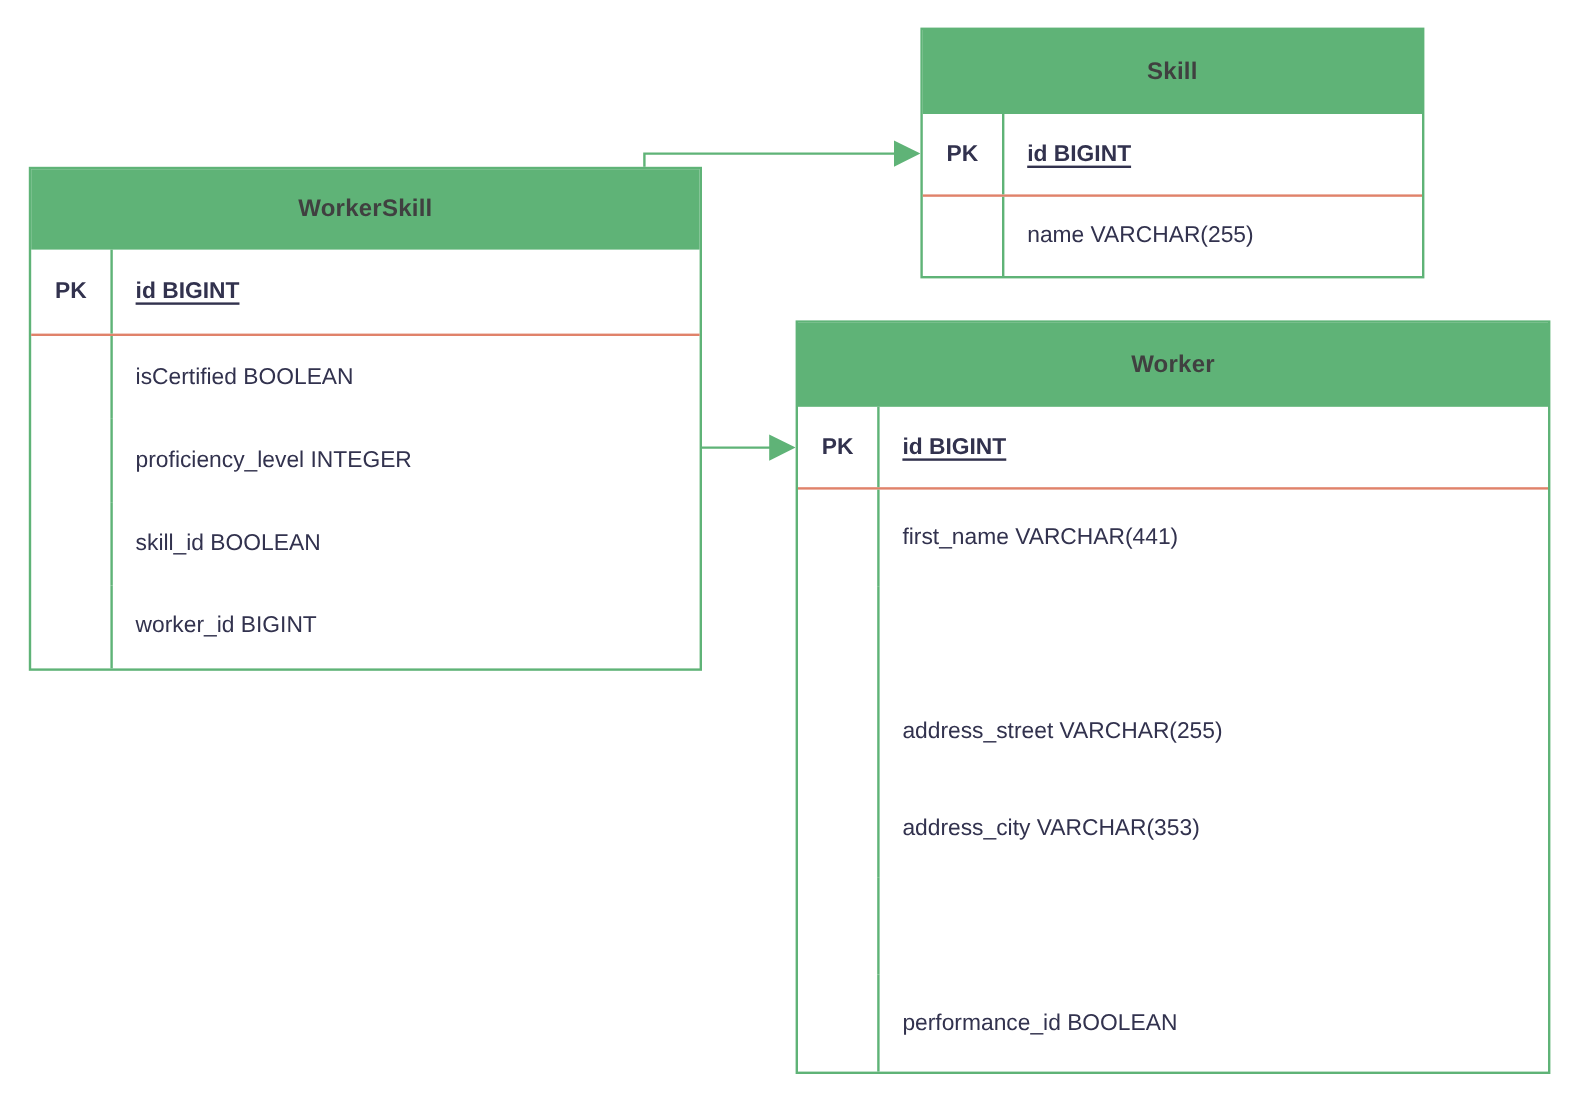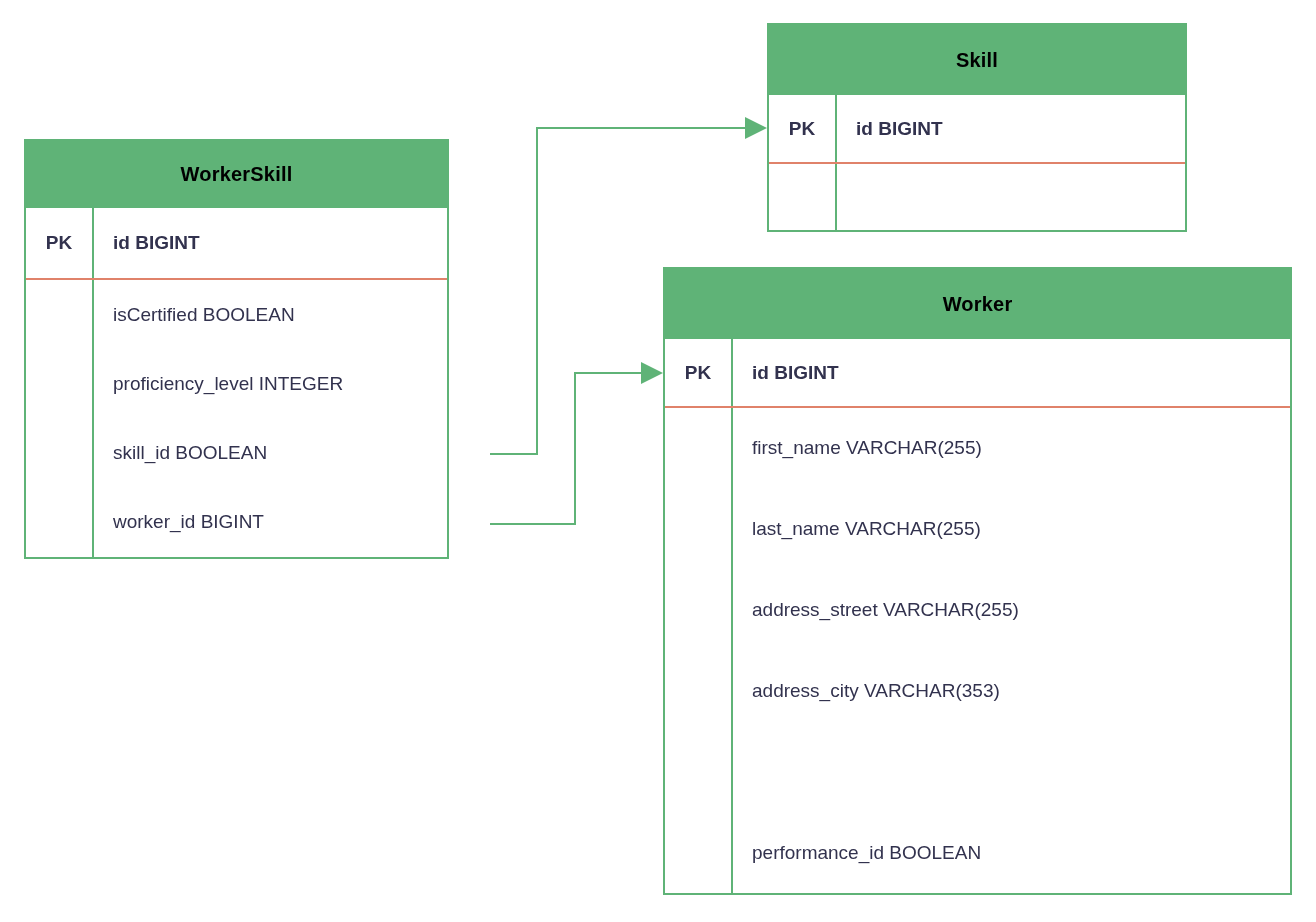--- a/index.html
+++ b/index.html
@@ -27,21 +27,21 @@
   .entity-header {
     flex: 0 0 auto;
     background: var(--header-fill, #5fb377);
     display: flex;
     align-items: center;
     justify-content: center;
   }
   .entity-title {
     font-size: 20px;
     font-weight: 700;
-    color: #000000;
+    color: #404040;
     letter-spacing: 0.2px;
   }
   .row {
     display: flex;
     align-items: stretch;
     flex: 0 0 auto;
   }
   .pk-row {
     border-bottom: 2px solid var(--pk-divider, #e0826a);
   }
@@ -57,20 +57,21 @@
   }
   .field-cell {
     flex: 1 1 auto;
     display: flex;
     align-items: center;
     padding-left: 19px;
     font-size: 19px;
   }
   .pk-field {
     font-weight: 700;
+    text-decoration: underline;
     text-decoration-thickness: 2px;
     text-underline-offset: 4px;
   }
   .field-row { flex: 1 1 0; }
   .connector-layer {
     position: absolute;
     left: 0;
     top: 0;
     width: 1316px;
     height: 922px;
@@ -91,21 +92,21 @@
 
 <div class="canvas">
 
   <svg class="connector-layer" viewBox="0 0 1316 922" xmlns="http://www.w3.org/2000/svg">
     <path class="connector-line" d="M 490 454 H 537 V 128 H 746"></path>
     <polygon class="connector-head" points="767,128 745,117 745,139"></polygon>
     <path class="connector-line" d="M 490 524 H 575 V 373 H 642"></path>
     <polygon class="connector-head" points="663,373 641,362 641,384"></polygon>
   </svg>
 
-  <div class="entity" style="left:24px; top:139px; width:425px; height:420px;">
+  <div class="entity" style="left:24px; top:139px; width:561px; height:420px;">
     <div class="entity-header" style="height:67px;">
       <span class="entity-title">WorkerSkill</span>
     </div>
     <div class="row pk-row" style="height:70px;">
       <div class="key-cell">PK</div>
       <div class="field-cell pk-field">id BIGINT</div>
     </div>
     <div class="row field-row">
       <div class="key-cell"></div>
       <div class="field-cell">isCertified BOOLEAN</div>
@@ -127,38 +128,38 @@
   <div class="entity" style="left:767px; top:23px; width:420px; height:209px;">
     <div class="entity-header" style="height:70px;">
       <span class="entity-title">Skill</span>
     </div>
     <div class="row pk-row" style="height:67px;">
       <div class="key-cell">PK</div>
       <div class="field-cell pk-field">id BIGINT</div>
     </div>
     <div class="row field-row">
       <div class="key-cell"></div>
+      <div class="field-cell">name VARCHAR(255)</div>
     </div>
   </div>
 
   <div class="entity" style="left:663px; top:267px; width:629px; height:628px;">
     <div class="entity-header" style="height:70px;">
       <span class="entity-title">Worker</span>
     </div>
     <div class="row pk-row" style="height:67px;">
       <div class="key-cell">PK</div>
       <div class="field-cell pk-field">id BIGINT</div>
     </div>
     <div class="row field-row">
       <div class="key-cell"></div>
-      <div class="field-cell">first_name VARCHAR(255)</div>
+      <div class="field-cell">first_name VARCHAR(441)</div>
     </div>
     <div class="row field-row">
       <div class="key-cell"></div>
-      <div class="field-cell">last_name VARCHAR(255)</div>
     </div>
     <div class="row field-row">
       <div class="key-cell"></div>
       <div class="field-cell">address_street VARCHAR(255)</div>
     </div>
     <div class="row field-row">
       <div class="key-cell"></div>
       <div class="field-cell">address_city VARCHAR(353)</div>
     </div>
     <div class="row field-row">

